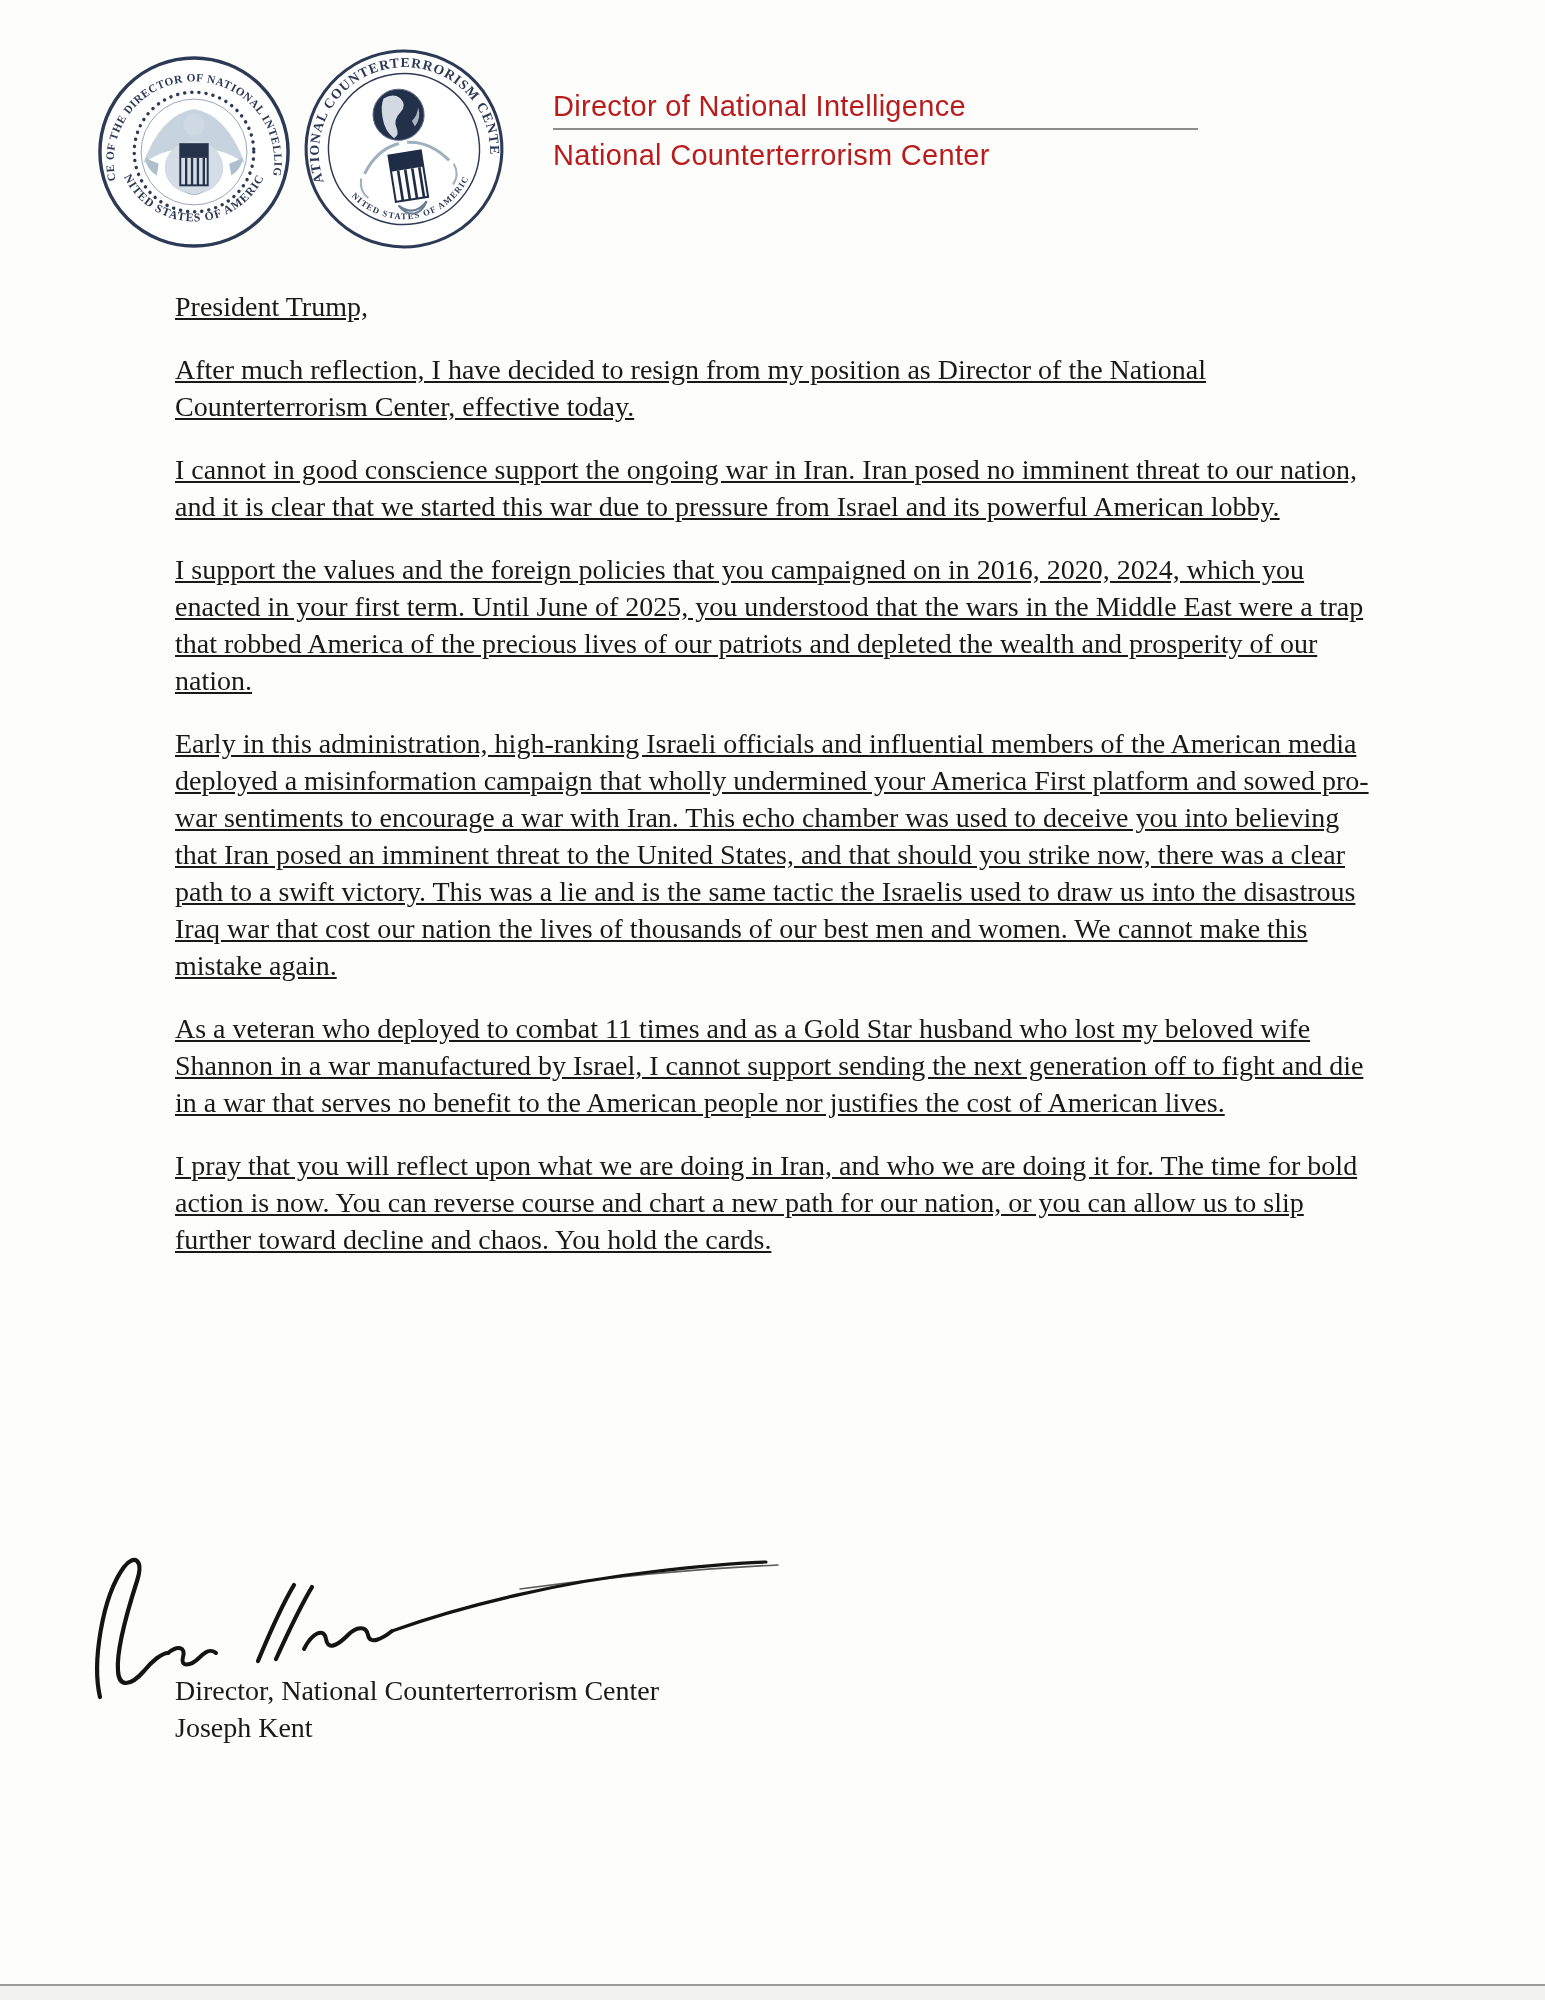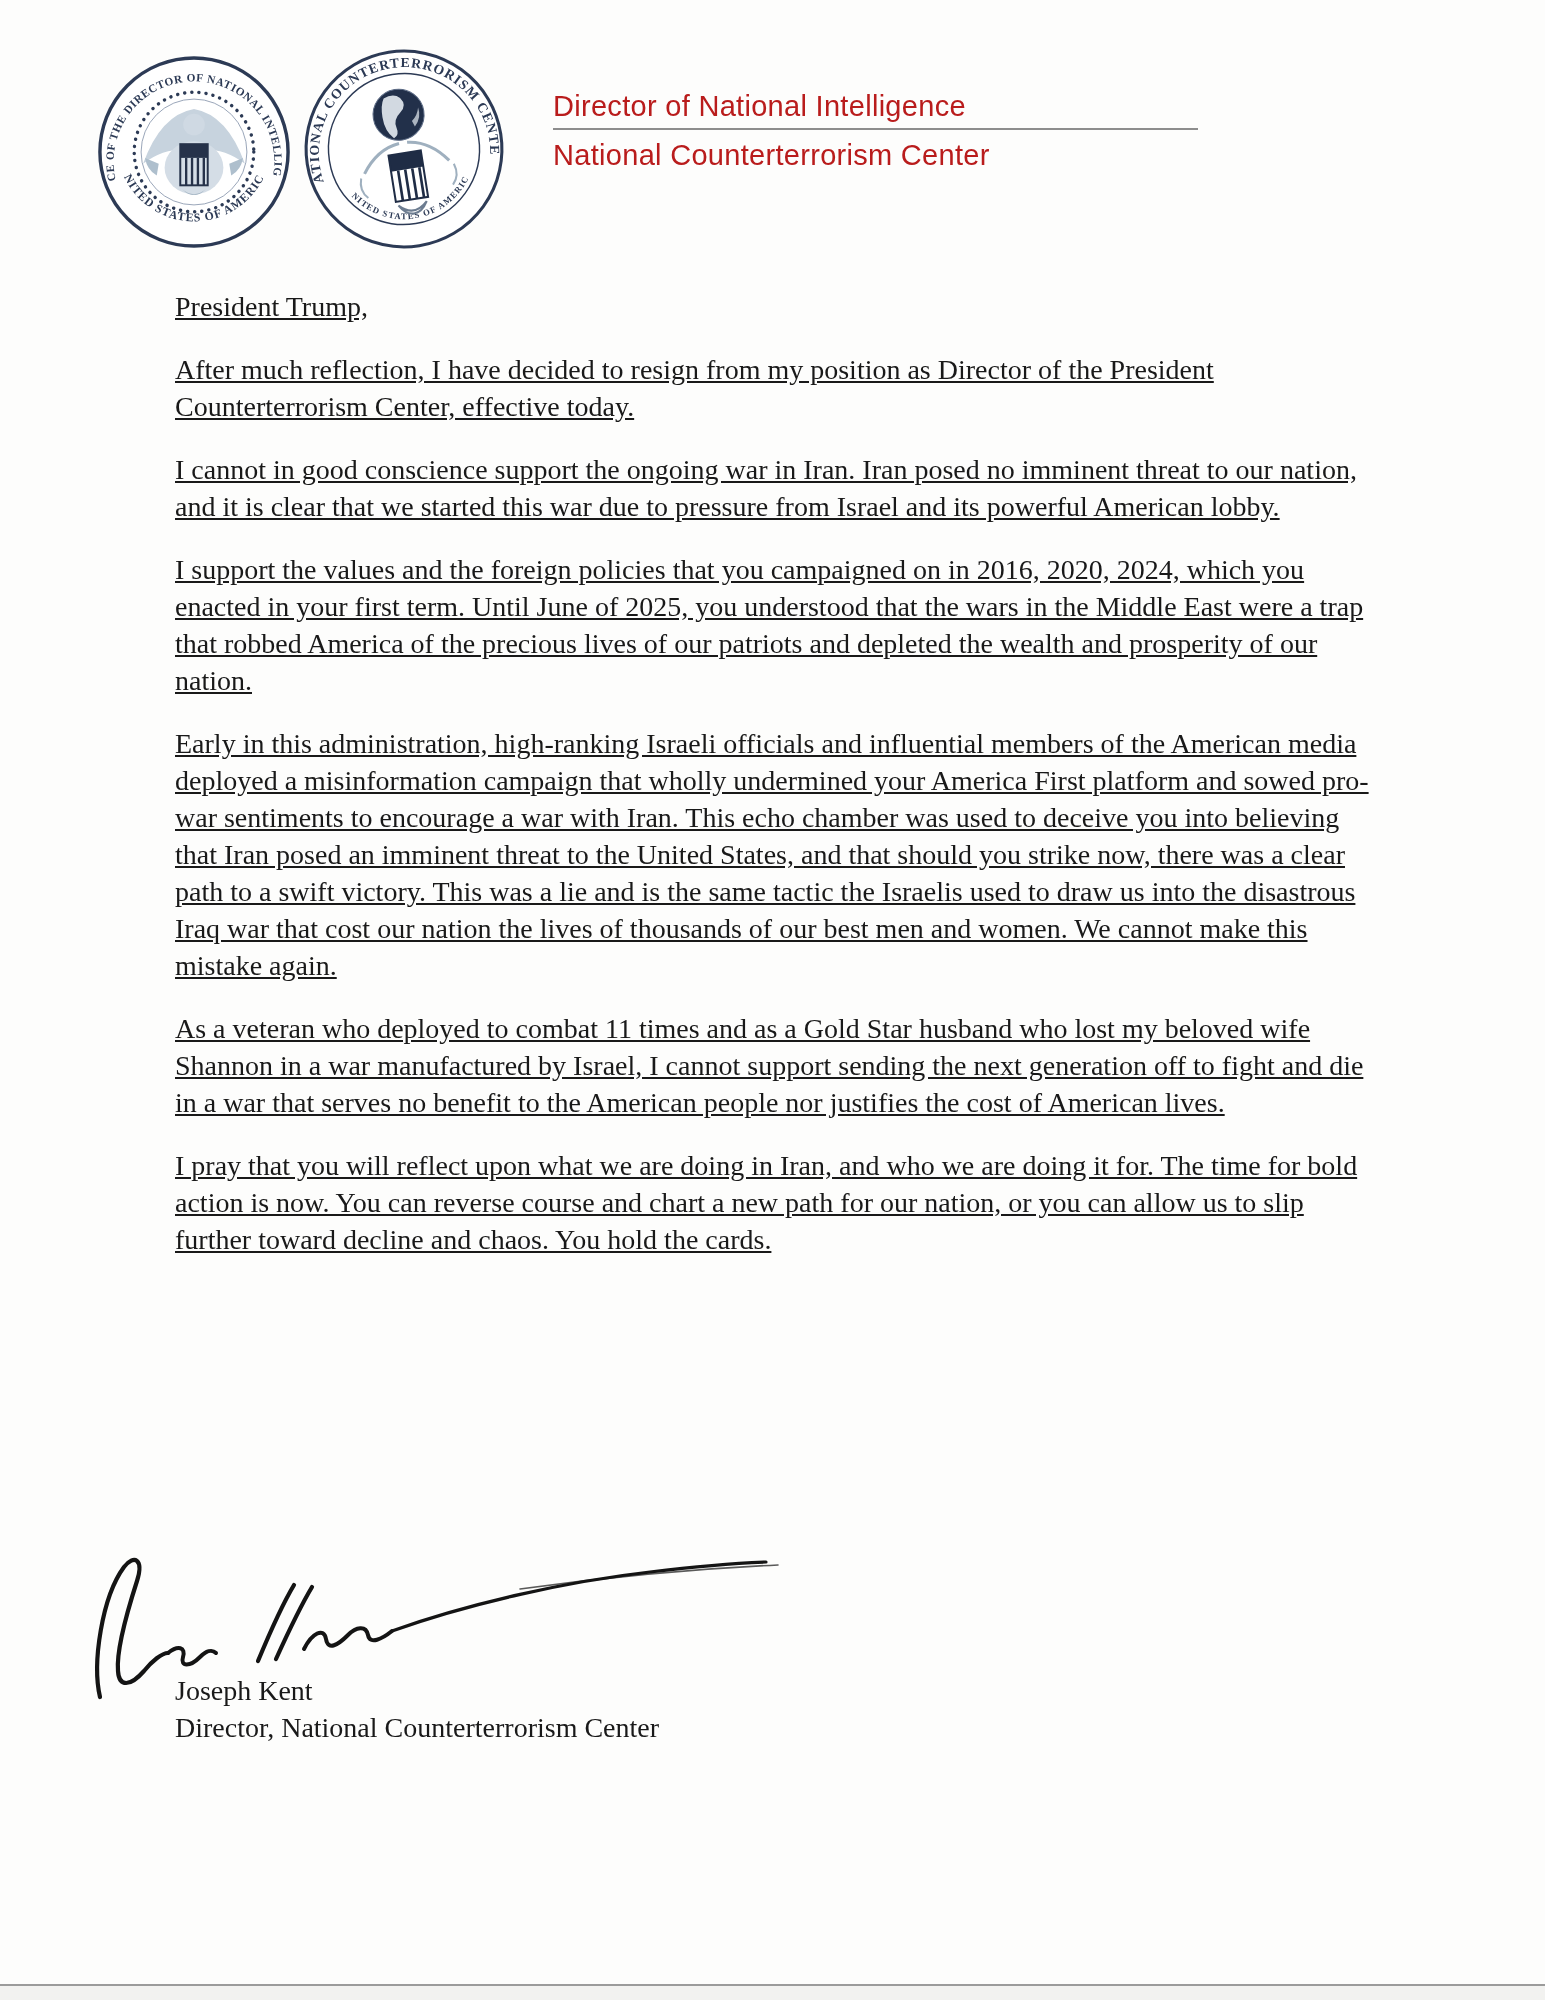--- a/index.html
+++ b/index.html
@@ -129,21 +129,21 @@
     </g>
   </svg>
 
   <div class="header-text">
     <div class="header-line1">Director of National Intelligence</div>
     <div class="header-line2">National Counterterrorism Center</div>
   </div>
 
   <div class="letter-body">
     <p>President Trump,</p>
-    <p>After much reflection, I have decided to resign from my position as Director of the President Counterterrorism Center, effective today.</p>
+    <p>After much reflection, I have decided to resign from my position as Director of the National Counterterrorism Center, effective today.</p>
     <p>I cannot in good conscience support the ongoing war in Iran. Iran posed no imminent threat to our nation, and it is clear that we started this war due to pressure from Israel and its powerful American lobby.</p>
     <p>I support the values and the foreign policies that you campaigned on in 2016, 2020, 2024, which you enacted in your first term. Until June of 2025, you understood that the wars in the Middle East were a trap that robbed America of the precious lives of our patriots and depleted the wealth and prosperity of our nation.</p>
     <p>Early in this administration, high-ranking Israeli officials and influential members of the American media deployed a misinformation campaign that wholly undermined your America First platform and sowed pro-war sentiments to encourage a war with Iran. This echo chamber was used to deceive you into believing that Iran posed an imminent threat to the United States, and that should you strike now, there was a clear path to a swift victory. This was a lie and is the same tactic the Israelis used to draw us into the disastrous Iraq war that cost our nation the lives of thousands of our best men and women. We cannot make this mistake again.</p>
     <p>As a veteran who deployed to combat 11 times and as a Gold Star husband who lost my beloved wife Shannon in a war manufactured by Israel, I cannot support sending the next generation off to fight and die in a war that serves no benefit to the American people nor justifies the cost of American lives.</p>
     <p>I pray that you will reflect upon what we are doing in Iran, and who we are doing it for. The time for bold action is now. You can reverse course and chart a new path for our nation, or you can allow us to slip further toward decline and chaos. You hold the cards.</p>
   </div>
 
   <svg class="signature-svg" width="700" height="160" viewBox="0 0 700 160" xmlns="http://www.w3.org/2000/svg">
     <g fill="none" stroke="#141414" stroke-linecap="round" stroke-linejoin="round">
 
@@ -155,20 +155,20 @@
       <path stroke-width="4.2" d="M 186 114 C 196 92 210 62 222 42"></path>
 
       <path stroke-width="4" d="M 214 104 C 222 88 234 82 236 94 C 238 106 248 100 258 90 C 266 82 276 80 278 90 C 280 100 292 94 302 86"></path>
 
       <path stroke-width="3.2" d="M 302 86 C 380 58 480 36 560 27 C 610 21 650 18 676 17"></path>
       <path stroke-width="1.6" opacity="0.7" d="M 430 44 C 510 33 600 24 688 20"></path>
     </g>
   </svg>
 
   <div class="signer-block">
+    <div>Director, National Counterterrorism Center</div>
     <div>Joseph Kent</div>
-    <div>Director, National Counterterrorism Center</div>
   </div>
 
   <div class="scan-bottom-line"></div>
   <div class="scan-bottom-strip"></div>
 
 </div>
 
 </body></html>

